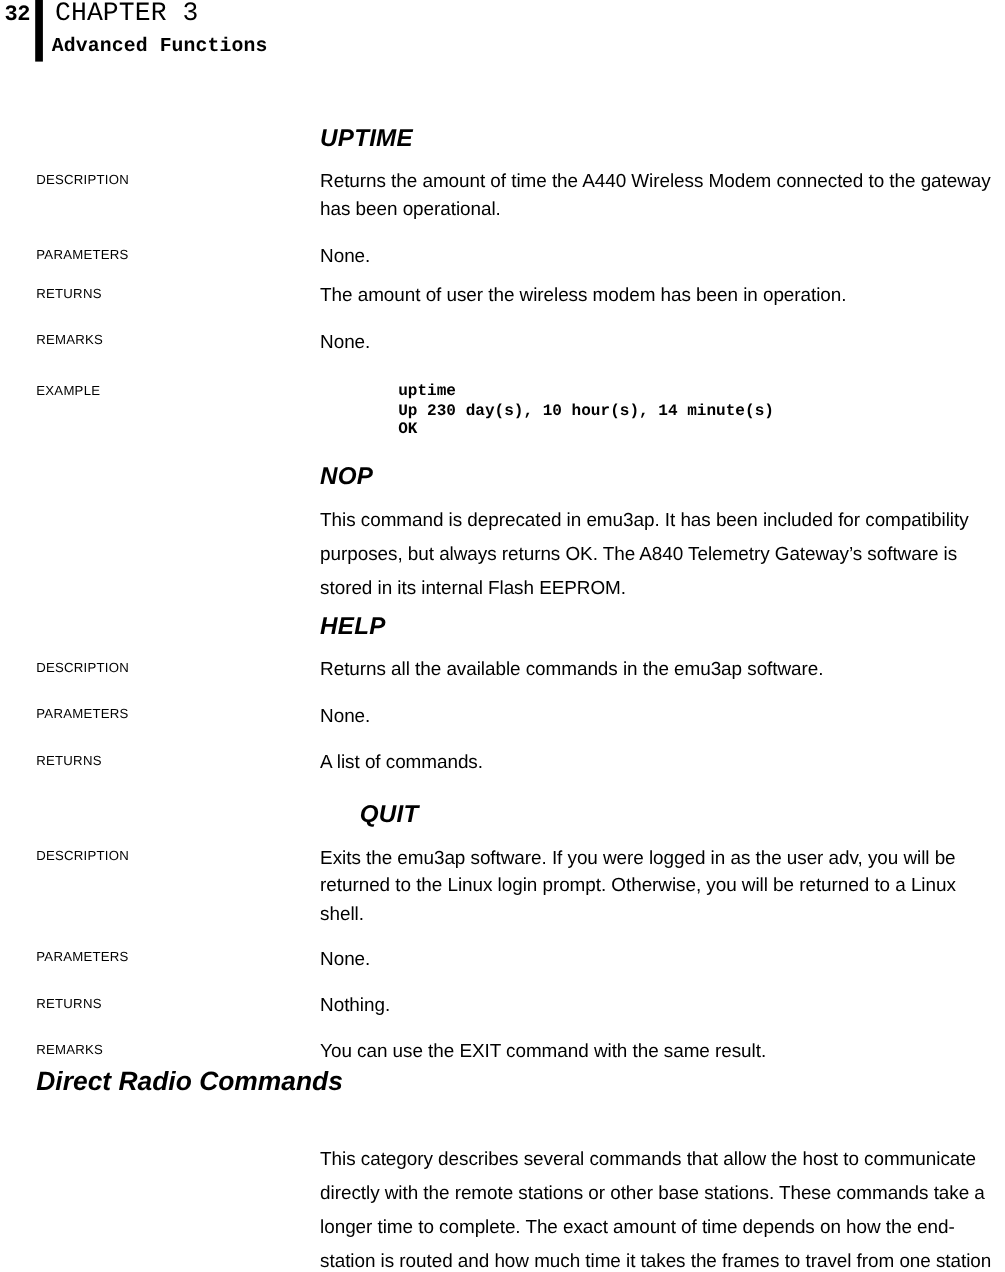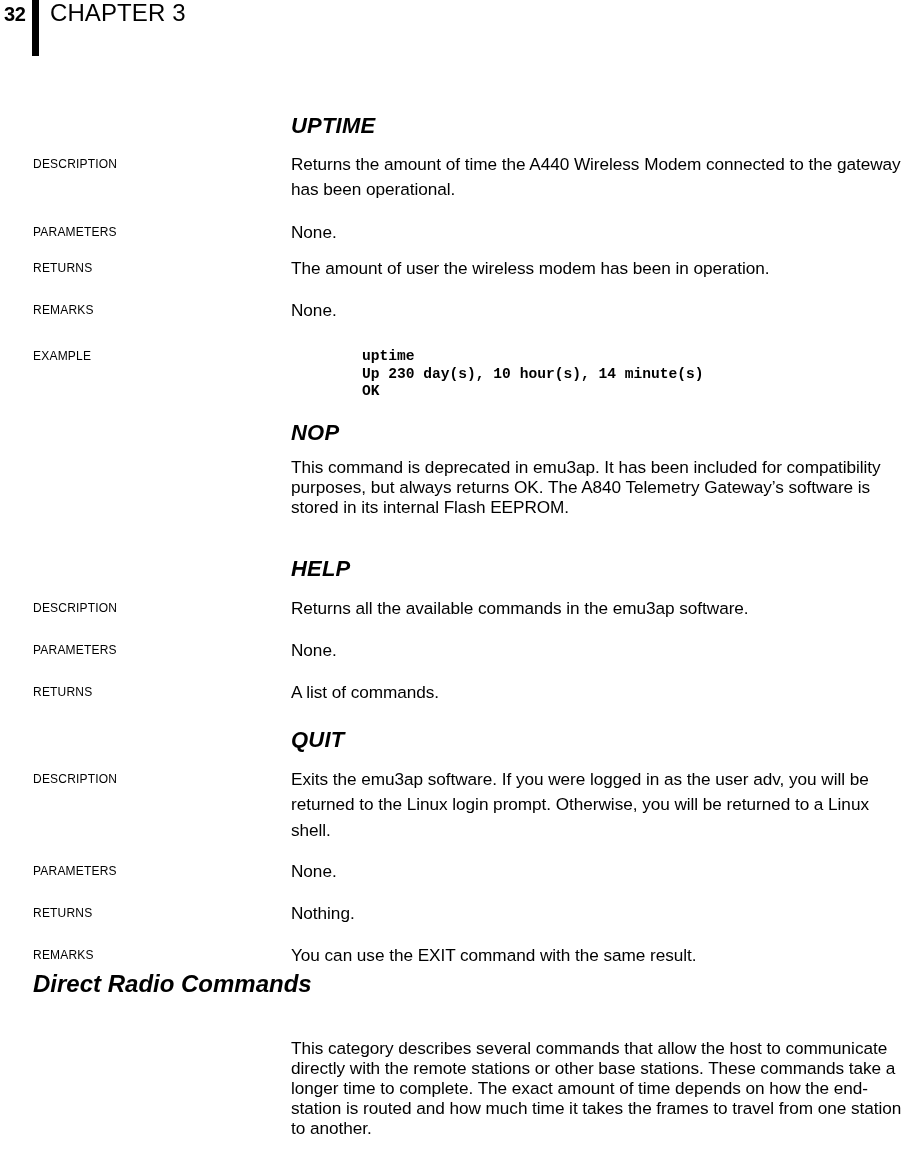--- a/index.html
+++ b/index.html
@@ -16,20 +16,21 @@
     overflow: hidden;
   }
 
   
   .runhead {
     position: absolute;
     left: 0;
     top: 0;
     width: 914px;
     height: 60px;
+    font-family: Liberation Mono, monospace;
   }
   .page-number {
     position: absolute;
     left: 4px;
     top: 2px;
     font-size: 20px;
     font-weight: bold;
     letter-spacing: -0.3px;
     line-height: 24px;
   }
@@ -115,21 +116,21 @@
     font-style: italic;
     letter-spacing: 0px;
     line-height: 28px;
   }
 
   .para {
     position: absolute;
     left: 291px;
     width: 618px;
     font-size: 17.2px;
-    line-height: 20px;
+    line-height: 31px;
     letter-spacing: -0.05px;
   }
 
   .codeblock {
     position: absolute;
     left: 362px;
     font-family: "Liberation Mono", "DejaVu Sans Mono", monospace;
     font-size: 14.6px;
     font-weight: bold;
     line-height: 17.6px;
@@ -137,20 +138,21 @@
     letter-spacing: 0px;
   }
 </style>
 </head>
 <body>
 
 <div class="runhead">
   <div class="page-number">32</div>
   <div class="head-rule"></div>
   <div class="chapter-label">CHAPTER 3</div>
+  <div class="chapter-title">Advanced Functions</div>
 </div>
 
 <div class="content">
 
   <div class="cmd-heading" style="top:113px;">UPTIME</div>
 
   <div class="row" style="top:152px;">
     <div class="label">Description</div>
     <div class="value">Returns the amount of time the A440 Wireless Modem connected to the gateway has been operational.</div>
   </div>
@@ -190,21 +192,21 @@
   <div class="row" style="top:638px;">
     <div class="label">Parameters</div>
     <div class="value">None.</div>
   </div>
 
   <div class="row" style="top:680px;">
     <div class="label">Returns</div>
     <div class="value">A list of commands.</div>
   </div>
 
-  <div class="cmd-heading" style="top:727px;">QUIT</div>
+  <div class="cmd-heading" style="top:727px;margin-left:36px;">QUIT</div>
 
   <div class="row" style="top:767px;">
     <div class="label">Description</div>
     <div class="value"><span>Exits the emu3ap software. If you were logged in as the user </span><b>adv</b><span>, you will be returned to the Linux login prompt. Otherwise, you will be returned to a Linux shell.</span></div>
   </div>
 
   <div class="row" style="top:859px;">
     <div class="label">Parameters</div>
     <div class="value">None.</div>
   </div>

